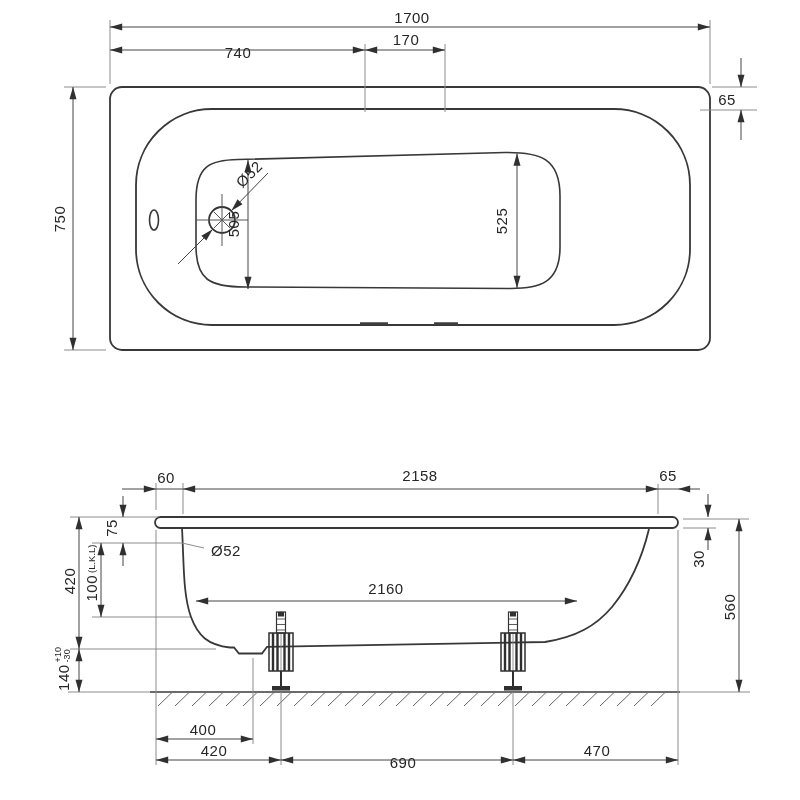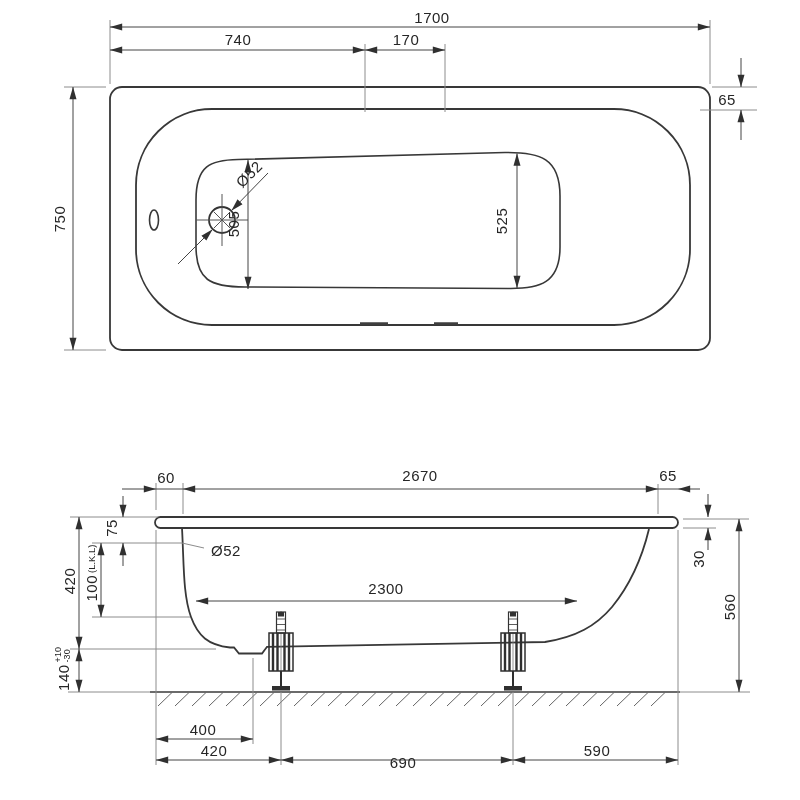--- a/index.html
+++ b/index.html
@@ -132,51 +132,51 @@
       <path d="M708,550 V528" marker-end="url(#ah)"></path>
       <path d="M739,519 V692" marker-start="url(#ah)" marker-end="url(#ah)"></path>
       <path d="M156,739 H253" marker-start="url(#ah)" marker-end="url(#ah)"></path>
       <path d="M156,760 H281" marker-start="url(#ah)" marker-end="url(#ah)"></path>
       <path d="M281,760 H513" marker-start="url(#ah)" marker-end="url(#ah)"></path>
       <path d="M513,760 H678" marker-start="url(#ah)" marker-end="url(#ah)"></path>
     </g>
   </g>
 </svg>
 
-<span class="lbl" style="left:432px;top:17px">1700</span>
-<span class="lbl" style="left:238px;top:39px">740</span>
+<span class="lbl" style="left:412px;top:17px">1700</span>
+<span class="lbl" style="left:238px;top:52px">740</span>
 <span class="lbl" style="left:406px;top:39px">170</span>
 <span class="lbl" style="left:727px;top:99px">65</span>
 <span class="lblv" style="left:59px;top:219px">750</span>
 <span class="lblv" style="left:233px;top:224px">505</span>
 <span class="lblv" style="left:501px;top:221px">525</span>
 <span class="lbl45" style="left:249px;top:174px">Ø52</span>
 
 <span class="lbl" style="left:166px;top:477px">60</span>
-<span class="lbl" style="left:420px;top:475px">2670</span>
+<span class="lbl" style="left:420px;top:475px">2158</span>
 <span class="lbl" style="left:668px;top:475px">65</span>
 <span class="lblv" style="left:111px;top:528px">75</span>
 <span class="lbl" style="left:226px;top:550px">Ø52</span>
 <span class="lblv" style="left:69px;top:581px">420</span>
 <span class="lblv" style="left:91px;top:573px">
   <span class="tolwrap">
     <span>100</span>
     <span class="suffix">(L.K.L)</span>
   </span>
 </span>
 <span class="lblv" style="left:63px;top:669px">
   <span class="tolwrap">
     <span>140</span>
     <span class="tolstack">
       <span>+10</span>
       <span>-30</span>
     </span>
   </span>
 </span>
-<span class="lbl" style="left:386px;top:588px">2300</span>
+<span class="lbl" style="left:386px;top:588px">2160</span>
 <span class="lblv" style="left:698px;top:559px">30</span>
 <span class="lblv" style="left:729px;top:607px">560</span>
 <span class="lbl" style="left:203px;top:729px">400</span>
 <span class="lbl" style="left:214px;top:750px">420</span>
 <span class="lbl" style="left:403px;top:762px">690</span>
-<span class="lbl" style="left:597px;top:750px">590</span>
+<span class="lbl" style="left:597px;top:750px">470</span>
 
 </div>
 
 </body></html>

